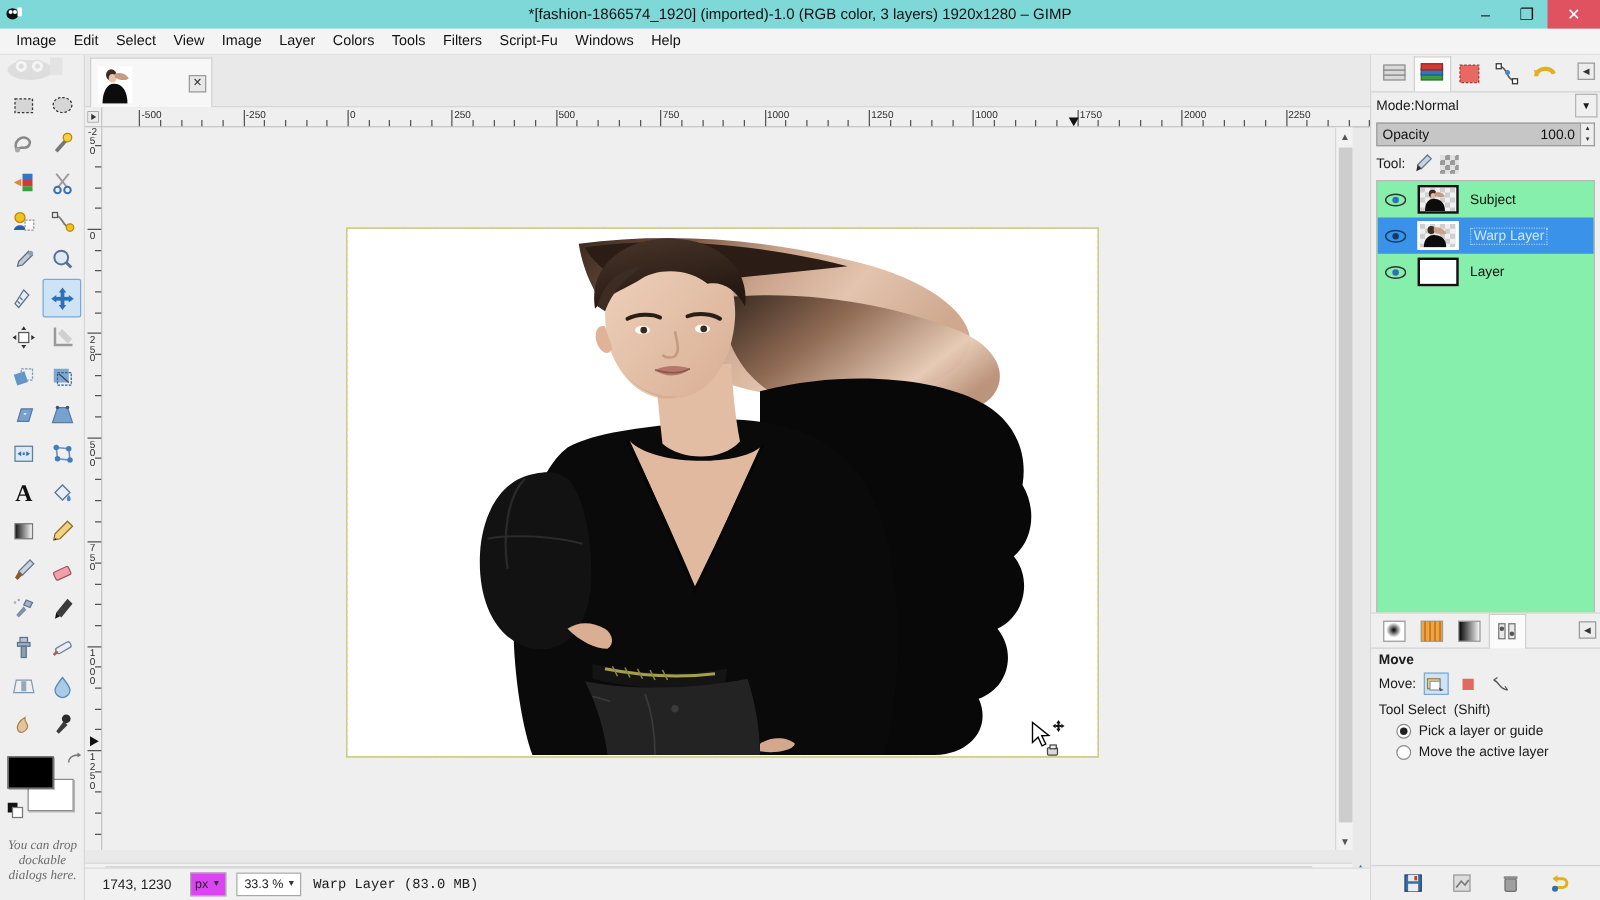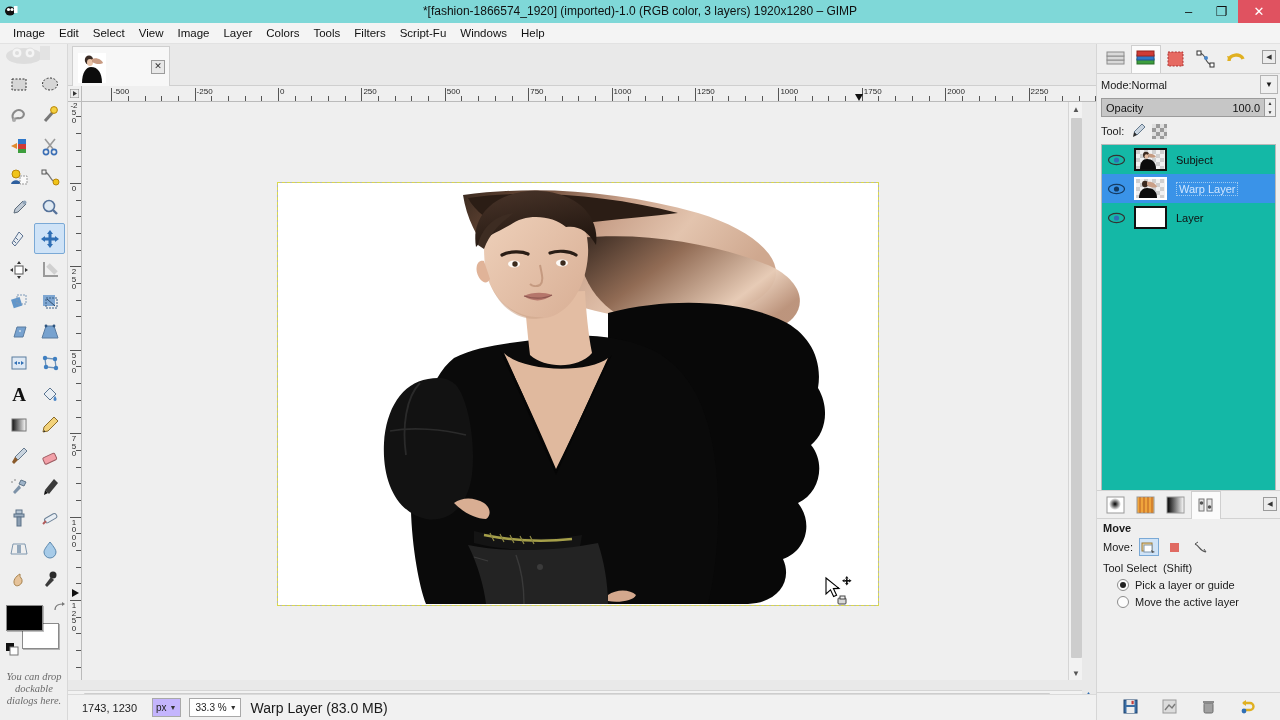--- a/index.html
+++ b/index.html
@@ -160,26 +160,26 @@
 
   
   #statusbar {
     position: absolute; left: 68px; bottom: 0; width: 1028px; height: 26px;
     background: #f1f1f1; border-top: 1px solid #dadada;
     display: flex; align-items: center; padding-left: 14px; gap: 8px;
   }
   #statusbar .pos { width: 62px; font-size: 11px; color: #222; }
   .combo {
     display: inline-flex; align-items: center; height: 19px;
-    border: 1px solid #a9a9a9; background: #c4b5fd; padding: 0 3px;
+    border: 1px solid #a9a9a9; background: #d946ef; padding: 0 3px;
     font-size: 10px; color: #222; gap: 3px;
   }
   .combo.zoom { background: #fff; padding-left: 6px; }
   .combo .arrow { font-size: 7px; color: #333; }
-  #statusbar .layerinfo { font-size: 14px; color: #1a1a1a; margin-left: 2px; }
+  #statusbar .layerinfo { font-size: 11px; color: #1a1a1a; margin-left: 2px; font-family: Liberation Mono, monospace; }
 
   
   #dock {
     position: absolute; left: 1096px; top: 44px; width: 184px; height: 676px;
     background: #efefef; border-left: 1px solid #d6d6d6;
   }
   .dockhead {
     position: relative; height: 30px; background: #efefef;
     border-bottom: 1px solid #d2d2d2; display: flex; align-items: center; padding-left: 4px;
   }
@@ -218,21 +218,21 @@
   #lockrow { display: flex; align-items: center; gap: 6px; height: 22px; padding-left: 4px; margin-top: 3px; }
   #lockrow .lbl { font-size: 11px; }
   .checker {
     width: 15px; height: 15px;
     background-image:
       linear-gradient(45deg, #9a9a9a 25%, transparent 25%, transparent 75%, #9a9a9a 75%),
       linear-gradient(45deg, #9a9a9a 25%, #e0e0e0 25%, #e0e0e0 75%, #9a9a9a 75%);
     background-size: 8px 8px; background-position: 0 0, 4px 4px;
   }
   #layerlist {
-    margin: 2px 4px 0 4px; height: 396px; background: #14b8a6;
+    margin: 2px 4px 0 4px; height: 396px; background: #86efac;
     border: 1px solid #b9b9b9; overflow: hidden;
   }
   .layer { display: flex; align-items: center; height: 29px; padding-left: 6px; }
   .layer.sel { background: #3a93e8; }
   .layer .eye { width: 26px; display: flex; align-items: center; }
   .layer .lthumb {
     width: 33px; height: 23px; border: 2px solid #111; background: #fff;
     overflow: hidden; position: relative; flex: none;
   }
   .layer.sel .lthumb { border-color: #fff; }

